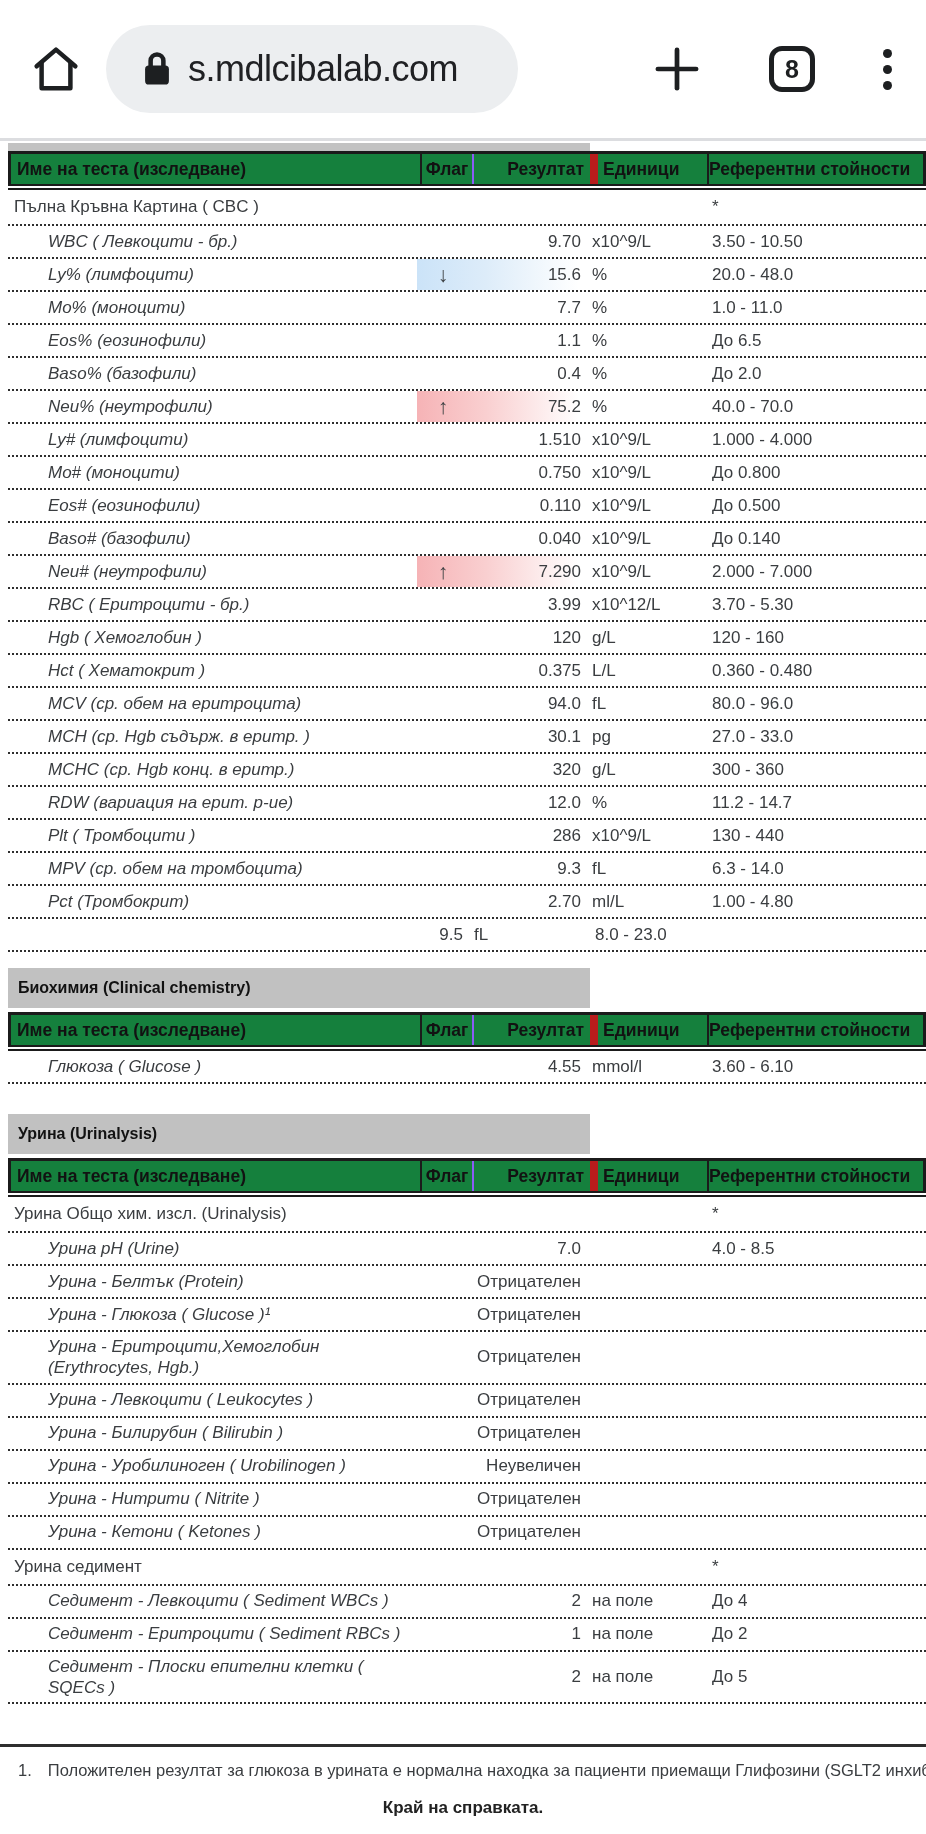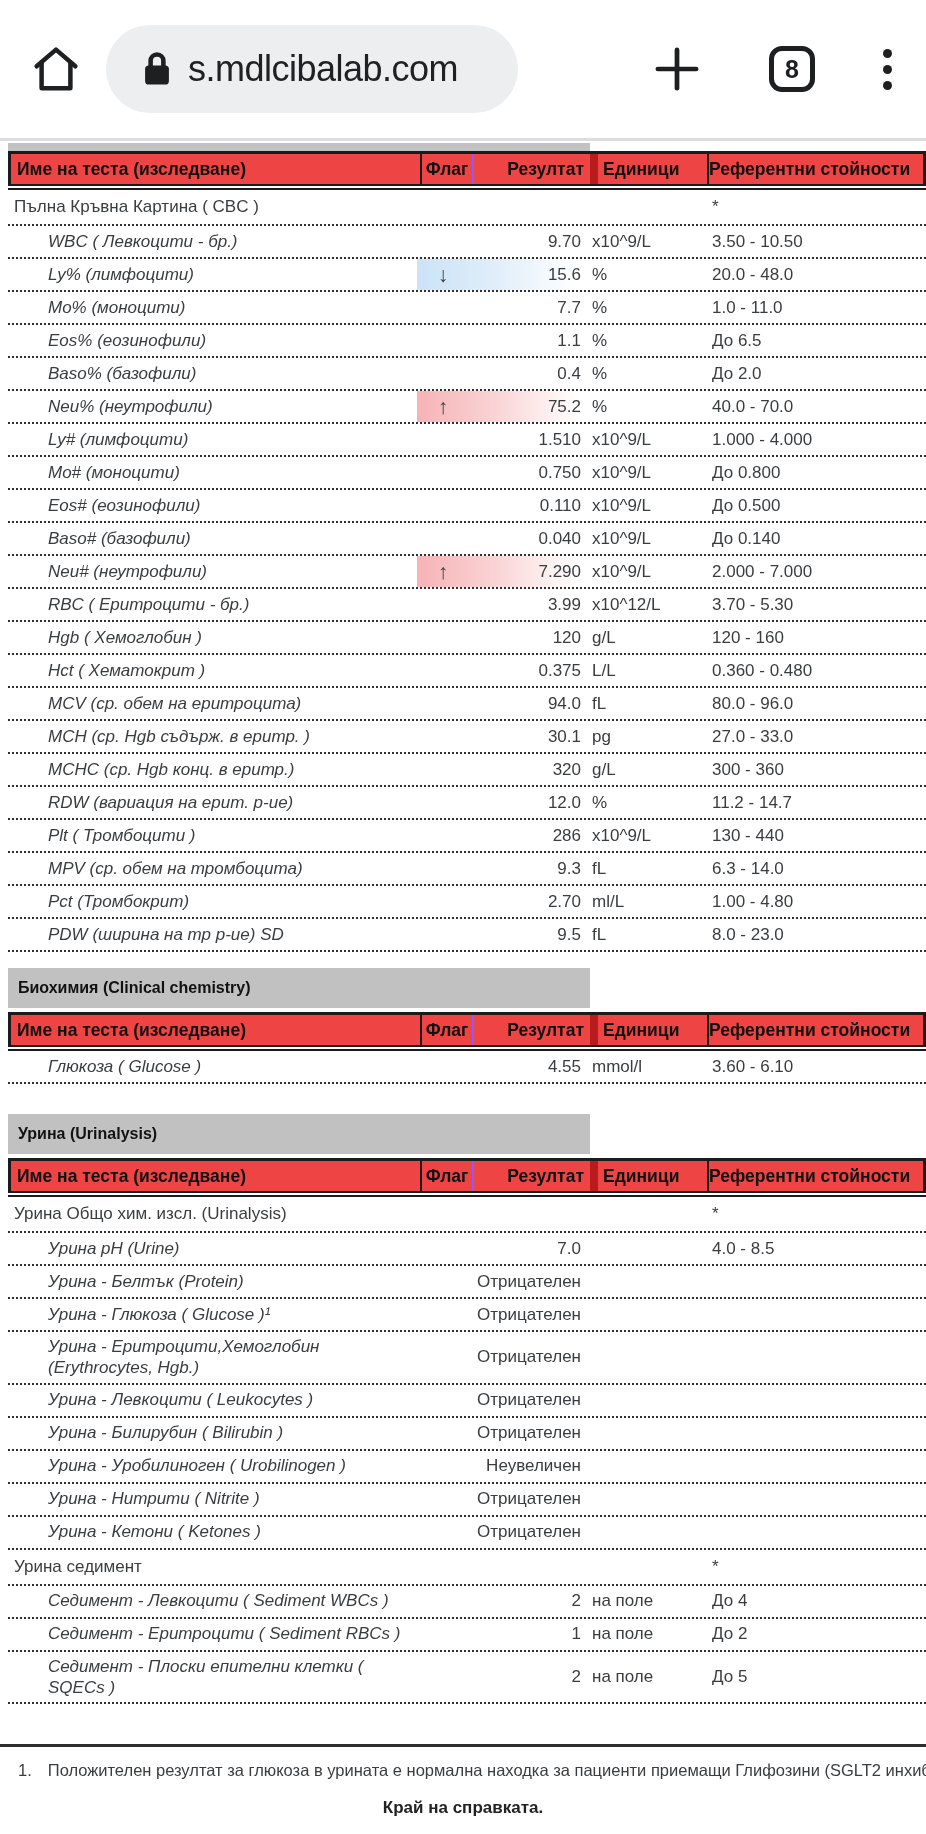--- a/index.html
+++ b/index.html
@@ -25,21 +25,21 @@
   .dot { width:9px; height:9px; border-radius:50%; background:#1d1f21; }
 
   .page-divider { height:3px; background:#dcdde0; }
   .sliver { height:8px; width:582px; margin:2px 0 0 8px; background:#c2c2c2; }
 
   
   .lab-table { width:918px; margin-left:8px; }
   .thead {
     display:grid; grid-template-columns:409px 52px 118px 117px 1fr;
     border:3px solid #1b1b1b; border-bottom-width:2px; align-items:center; height:35px;
-    font-weight:bold; color:#121212; font-size:17.5px; background:#ef4444;
+    font-weight:bold; color:#121212; font-size:17.5px; background:#15803d;
   }
   .th { height:100%; display:flex; align-items:center; }
   .th.c-name   { padding-left:6px; }
   .th.c-flag   { border-left:2px solid #1b1b1b; justify-content:center; }
   .th.c-result { border-left:2px solid #8b5cf6; justify-content:flex-end; padding-right:6px; }
   .th.c-units  { border-left:8px solid #b91c1c; padding-left:5px; }
   .th.c-ref    { border-left:2px solid #1b1b1b; }
   .dbl { border-top:2px solid #1b1b1b; margin-top:2px; }
 
   .row {
@@ -319,21 +319,20 @@
         <div class="flag-bg"></div>
         <div class="cell name">Pct (Тромбокрит)</div>
         <div class="cell flag"></div>
         <div class="cell result">2.70</div>
         <div class="cell units">ml/L</div>
         <div class="cell ref">1.00 - 4.80</div>
       </div>
 
       <div class="row" data-rowtype="test" data-state="">
         <div class="flag-bg"></div>
-        <div class="cell name">PDW (ширина на тр р-ие) SD</div>
         <div class="cell flag"></div>
         <div class="cell result">9.5</div>
         <div class="cell units">fL</div>
         <div class="cell ref">8.0 - 23.0</div>
       </div>
     </div>
 </div>
 
 <div class="section-bar">Биохимия (Clinical chemistry)</div>
 <div class="lab-table">

